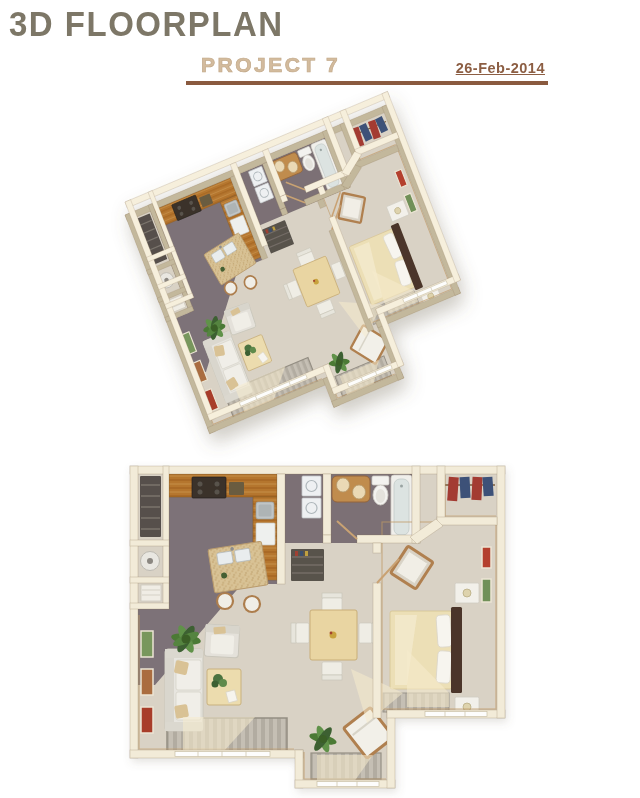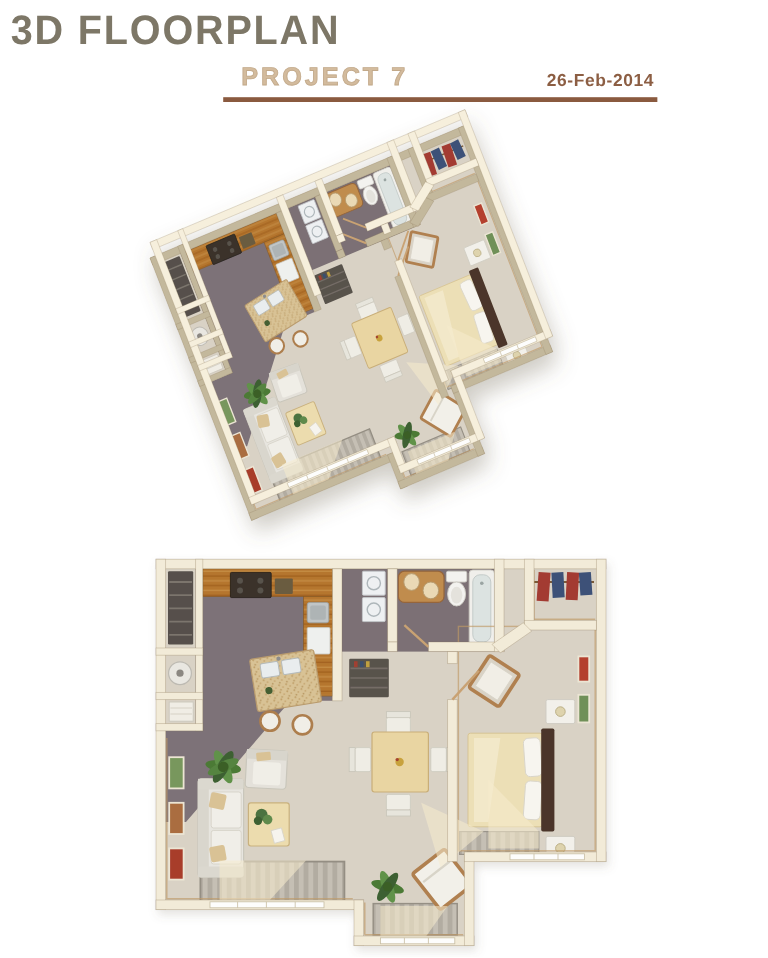--- a/index.html
+++ b/index.html
@@ -4,21 +4,21 @@
 <style>
   html,body{margin:0;padding:0;background:#ffffff;}
   .page{position:relative;width:548px;height:798px;background:#ffffff;overflow:hidden;
         font-family:"Liberation Sans", sans-serif;}
   .hdr-title{position:absolute;left:9px;top:6px;font-size:33px;font-weight:bold;
     letter-spacing:1.5px;color:var(--title_text,#7d7767);transform:scaleY(1.04);}
   .hdr-sub{position:absolute;left:201px;top:53px;font-size:21px;font-weight:bold;
     letter-spacing:2.5px;color:var(--subtitle_text,#d3bb9d);
     -webkit-text-stroke:0.7px #c2a98a;}
   .hdr-date{position:absolute;right:3px;top:60px;font-size:14.5px;font-weight:bold;
-    letter-spacing:0.5px;color:var(--date_text,#8c5e43);}
+    letter-spacing:0.5px;color:var(--date_text,#8c5e43);text-decoration:underline;}
   .hdr-rule{position:absolute;left:186px;right:0;top:81px;height:3.5px;
     background:var(--rule,#8a5a3f);}
   svg.scene{position:absolute;left:0;top:0;display:block;}
 </style>
 </head>
 <body>
 
 <div class="page">
 
   <div class="hdr-title">3D FLOORPLAN</div>

